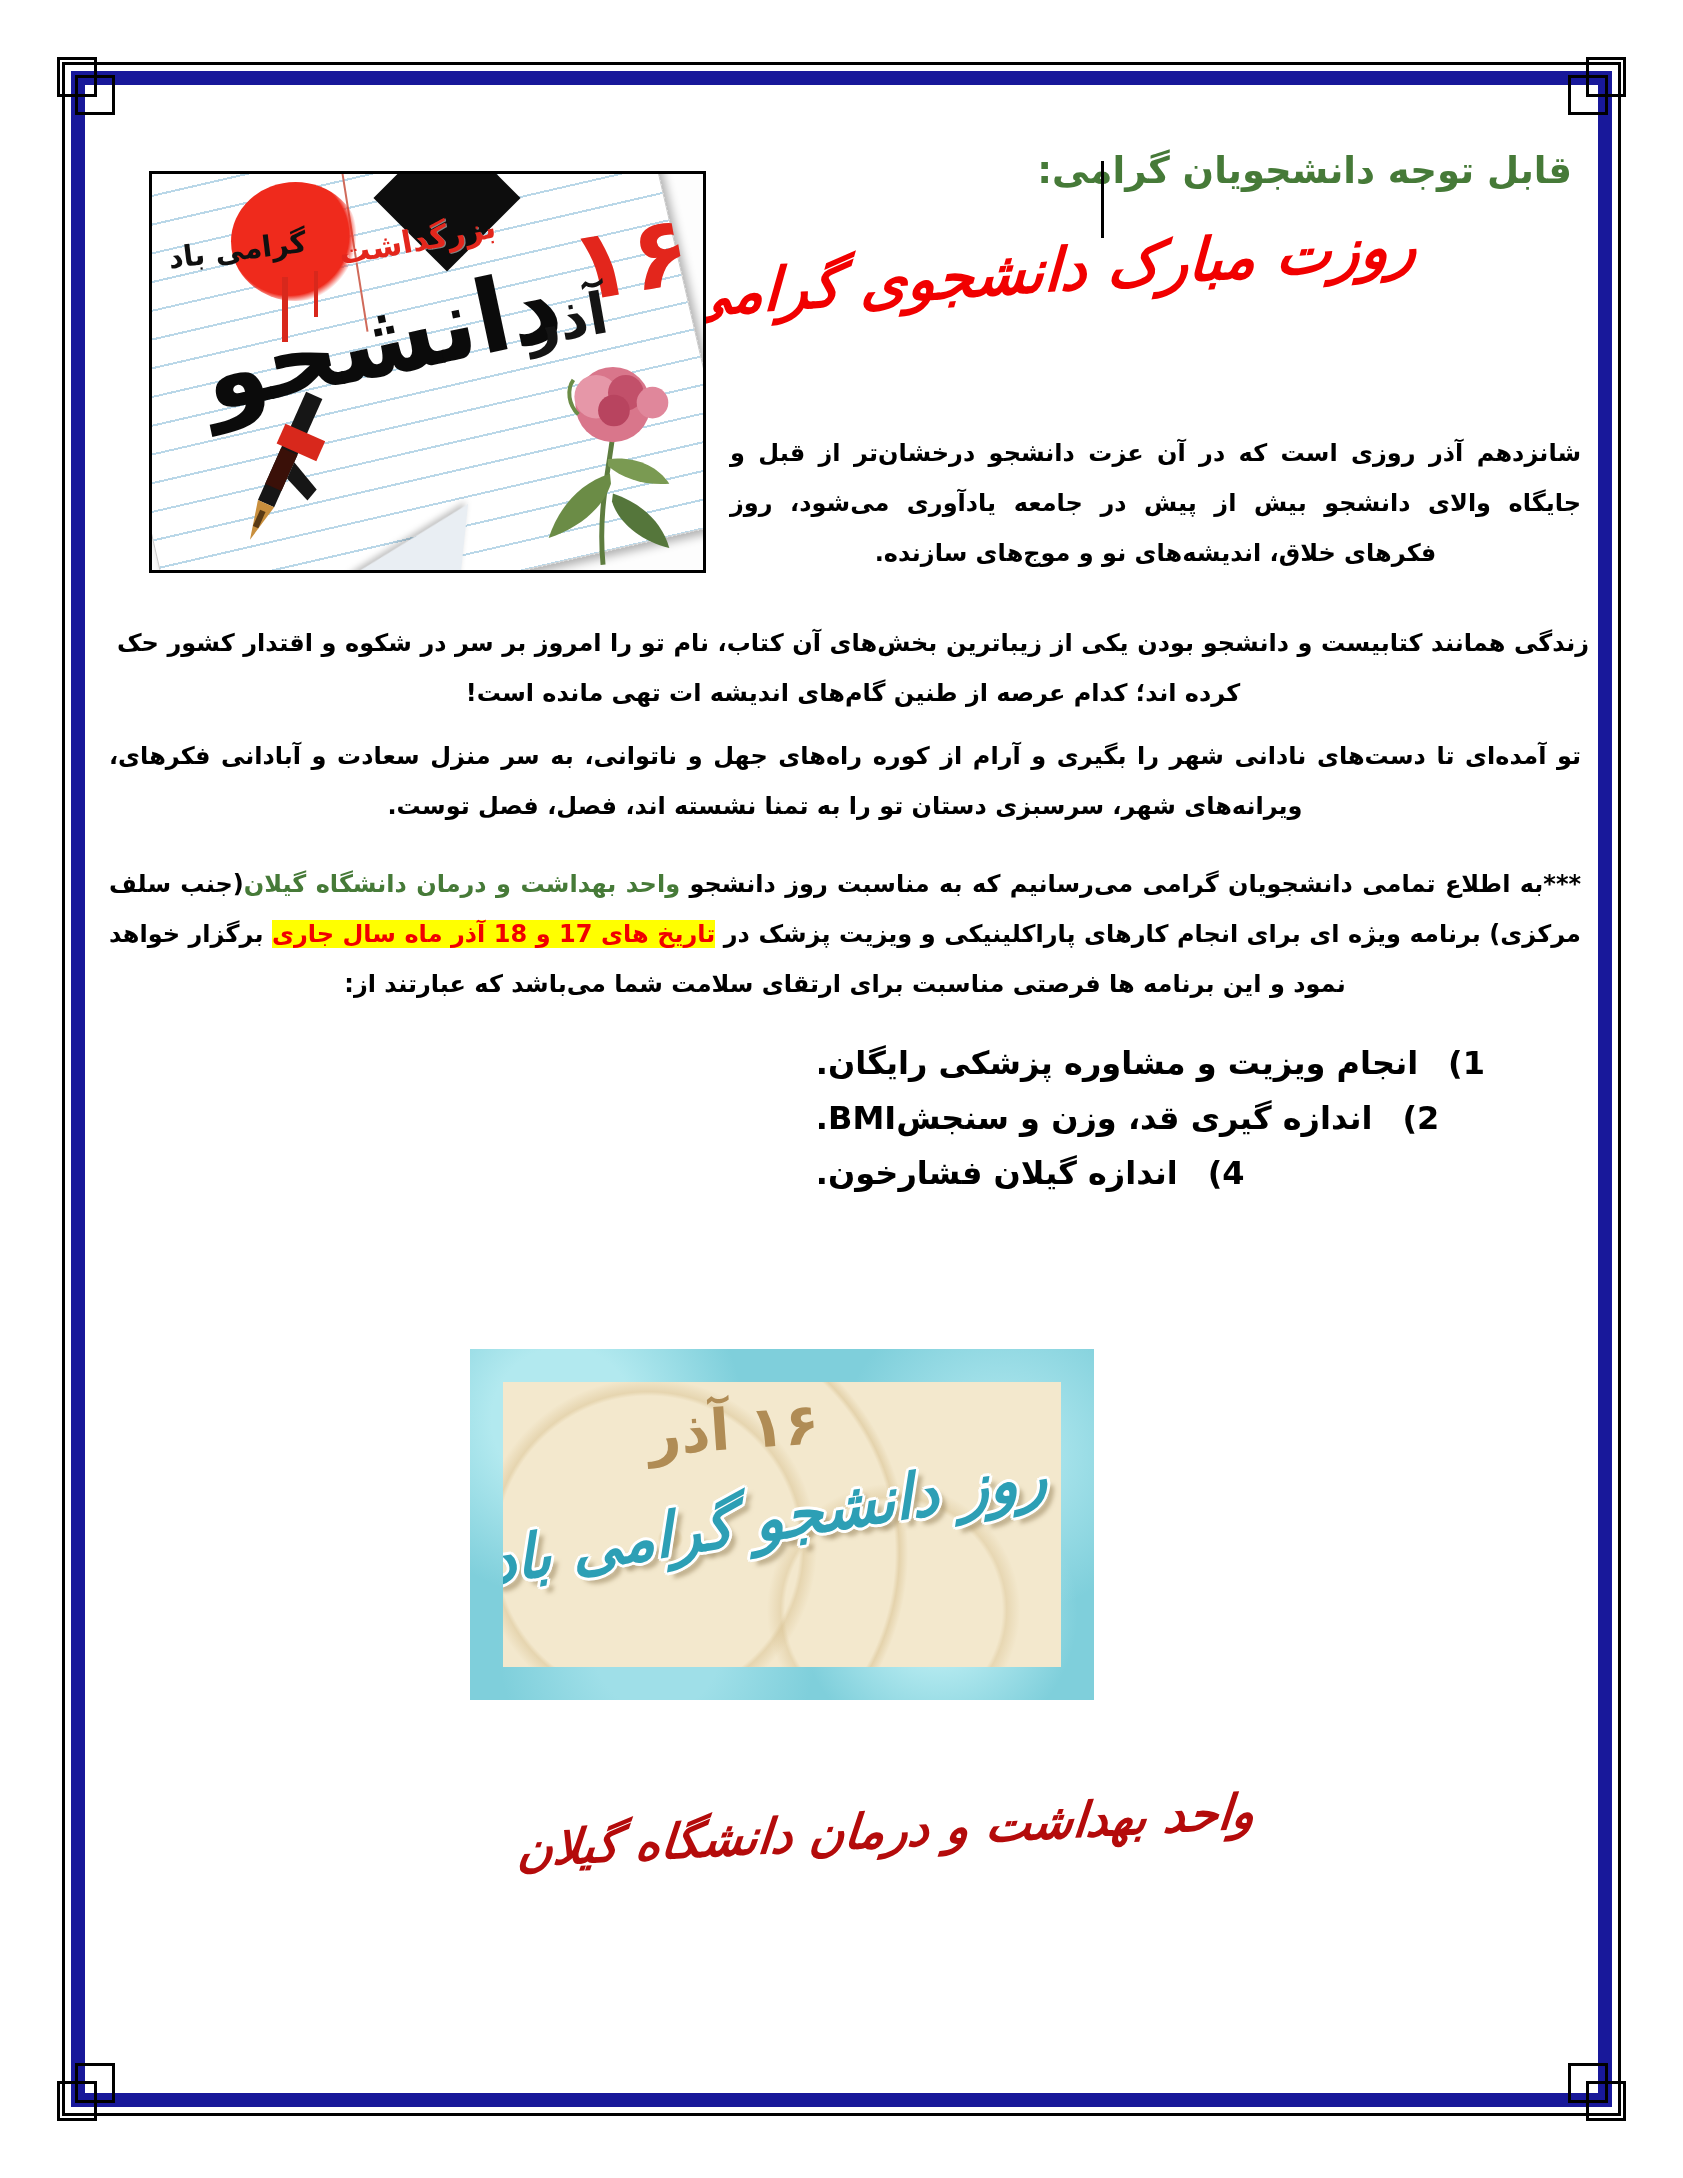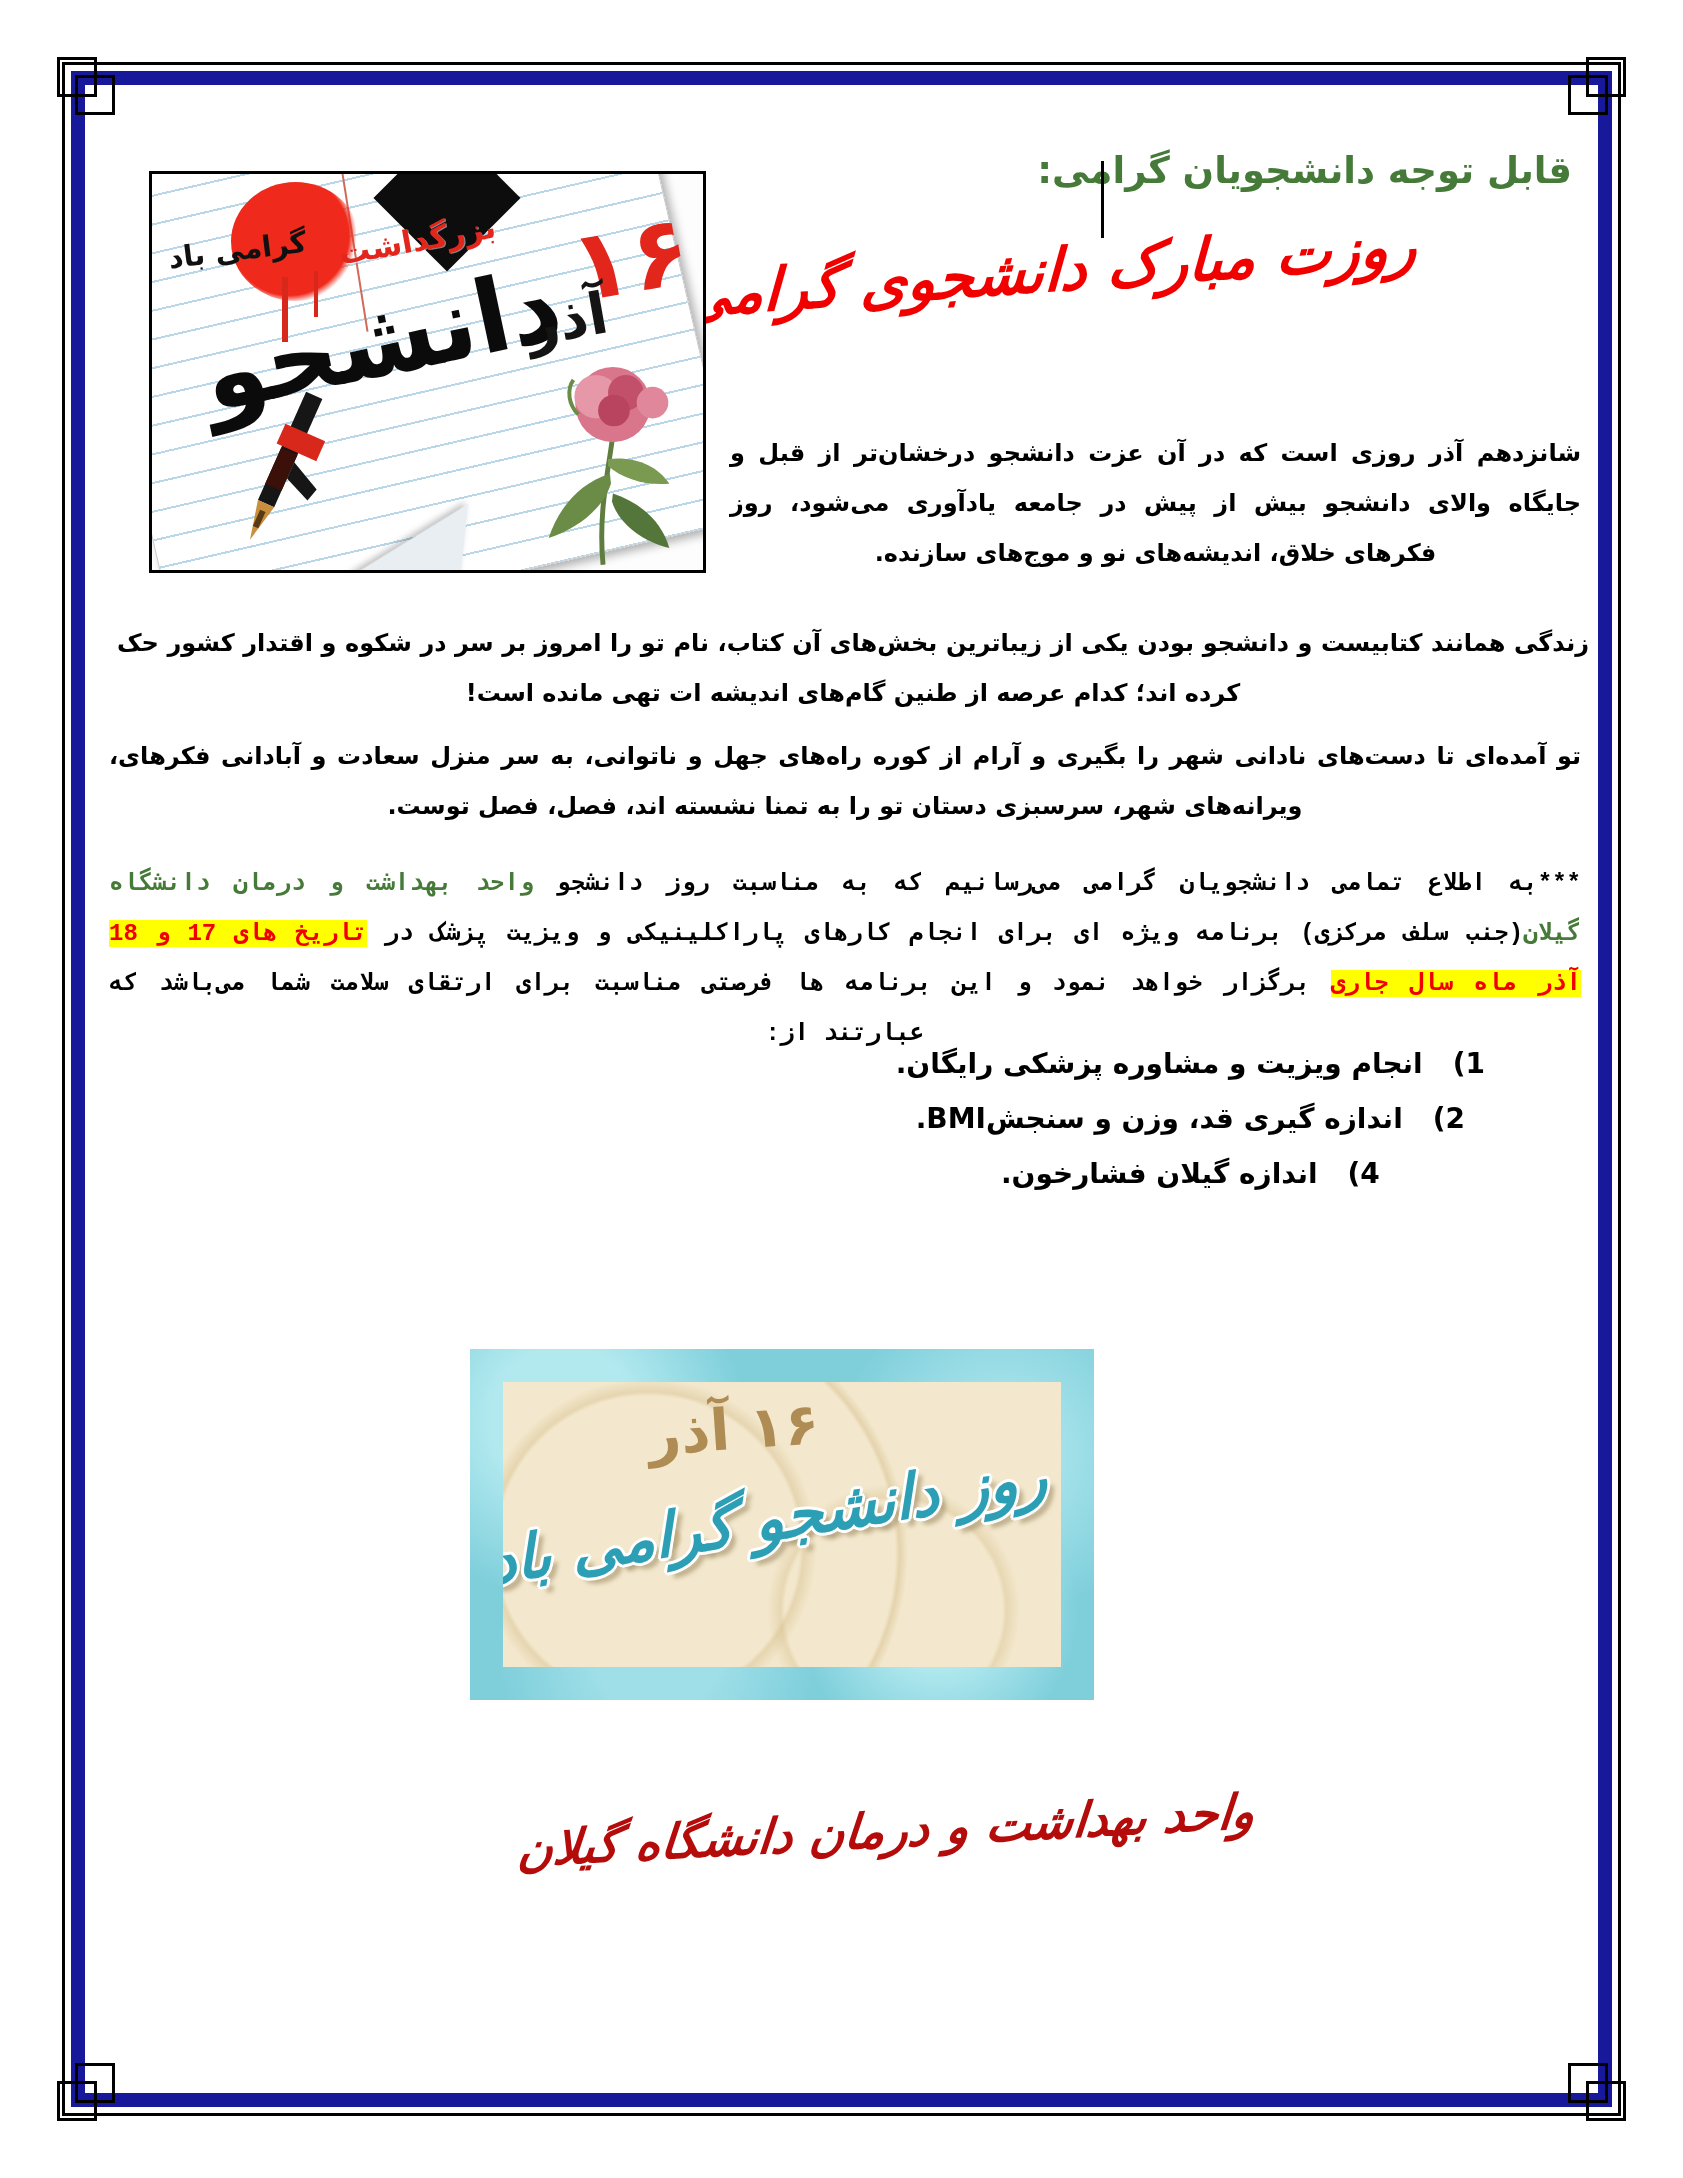--- a/index.html
+++ b/index.html
@@ -56,27 +56,27 @@
            color:#e3261c;transform:rotate(-10deg);line-height:1;}
   .date-azar{position:absolute;right:95px;top:117px;font-size:57px;font-weight:bold;
              color:#141414;transform:rotate(-10deg);line-height:1;}
 
   
   .par{position:absolute;direction:rtl;text-align:justify;text-align-last:center;
        font-weight:bold;color:#000;font-size:24px;line-height:50px;}
   .p1{left:730px;width:851px;top:428px;}
   .p2{left:117px;width:1472px;top:618px;}
   .p3{left:109px;width:1472px;top:731px;}
-  .p4{left:109px;width:1472px;top:859px;font-family:Liberation Mono, monospace;}
+  .p4{left:109px;width:1472px;top:859px;}
   .green-inline{color:var(--green);}
   .hl{background:var(--yellow);color:var(--red);}
 
   
-  .list{position:absolute;right:198px;top:1036px;direction:rtl;text-align:center;
-        font-weight:bold;font-size:28px;color:#000;}
+  .list{position:absolute;right:198px;top:1036px;direction:rtl;text-align:left;
+        font-weight:bold;font-size:32px;color:#000;}
   .list-row{height:55px;line-height:55px;}
   .list-num{display:inline-block;margin-left:30px;direction:rtl;}
 
   
   .banner{position:absolute;left:470px;top:1349px;width:624px;height:351px;
           background:#7fcfdb;box-sizing:border-box;padding:33px;
           background-image:radial-gradient(circle at 15% 20%,#b2e9ef 0 12%,rgba(178,233,239,0) 30%),
                            radial-gradient(circle at 85% 30%,#a5e2ea 0 10%,rgba(165,226,234,0) 28%),
                            radial-gradient(circle at 30% 85%,#9fdfe8 0 12%,rgba(159,223,232,0) 30%),
                            radial-gradient(circle at 75% 75%,#b2e9ef 0 10%,rgba(178,233,239,0) 26%);}

